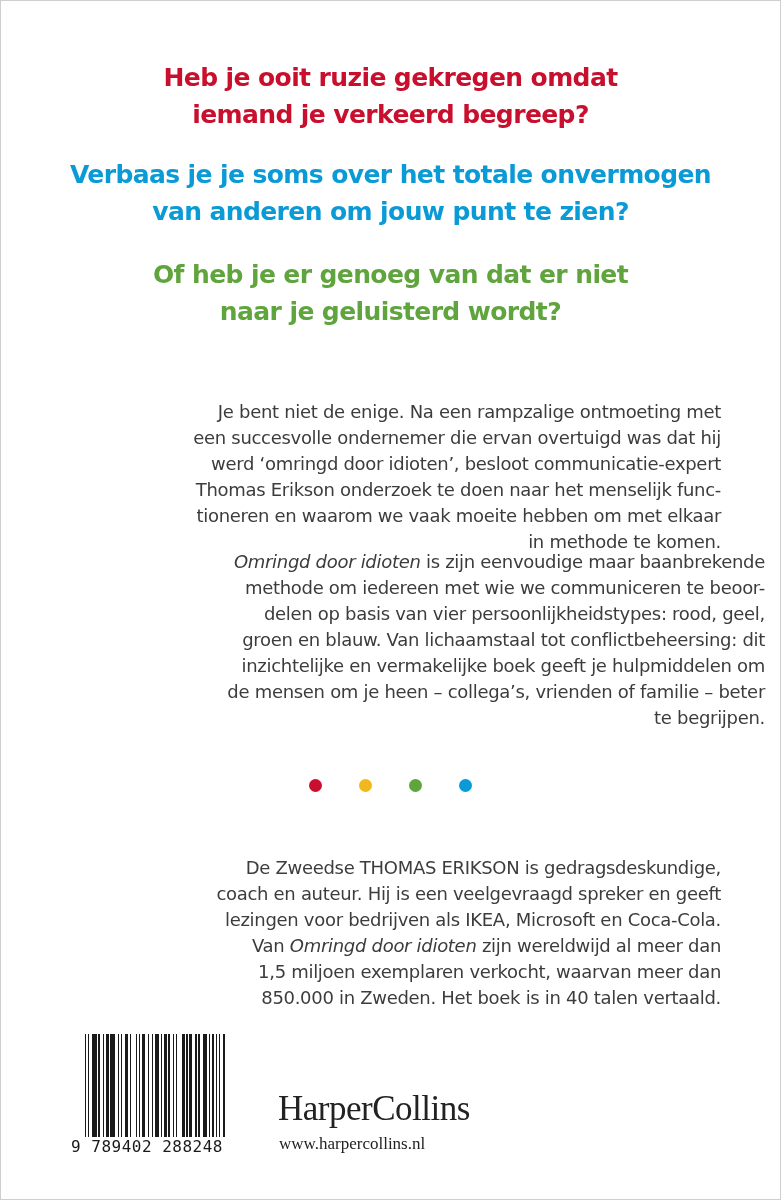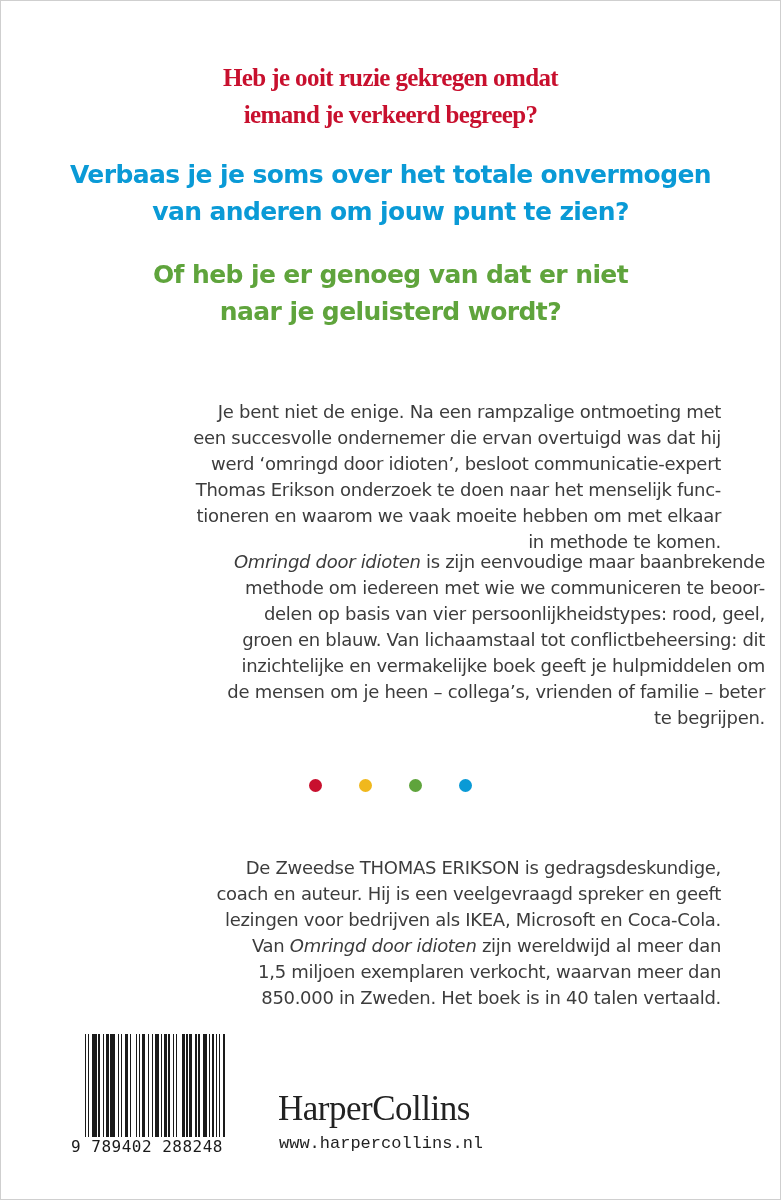--- a/index.html
+++ b/index.html
@@ -14,21 +14,21 @@
   .headline {
     position: absolute; left: 0; width: 779px;
     text-align: center;
     font-family: "DejaVu Sans", sans-serif;
     font-weight: bold;
     font-size: 25px;
     line-height: 37px;
     letter-spacing: -0.6px;
     margin: 0;
   }
-  .h-red { top: 58px; color: #c8102e; font-family: Liberation Serif, serif; }
+  .h-red { top: 58px; color: #c8102e; }
   .h-blue { top: 155px; color: #0a9ad6; }
   .h-green { top: 255px; color: #5fa43c; }
   .body-para {
     position: absolute; left: 70px; width: 650px;
     font-family: "DejaVu Sans", sans-serif;
     font-size: 18px;
     line-height: 26px;
     color: #3c3c3c;
     margin: 0;
     letter-spacing: -0.3px;
@@ -62,21 +62,21 @@
   }
   .barcode-digits span { background: #fff; }
   .publisher {
     position: absolute; left: 277px; top: 1088px;
     font-family: "Liberation Serif", "DejaVu Serif", serif;
     font-size: 35px; color: #222; letter-spacing: -0.5px;
     margin: 0;
   }
   .publisher-url {
     position: absolute; left: 278px; top: 1133px;
-    font-family: Liberation Mono, monospace;
+    font-family: Liberation Serif, serif;
     font-size: 17px; color: #222; text-align: center;
   }
 </style>
 </head>
 <body>
 
 <div class="cover">
 
   <div class="headline h-red">
     <div>Heb je ooit ruzie gekregen omdat</div>

